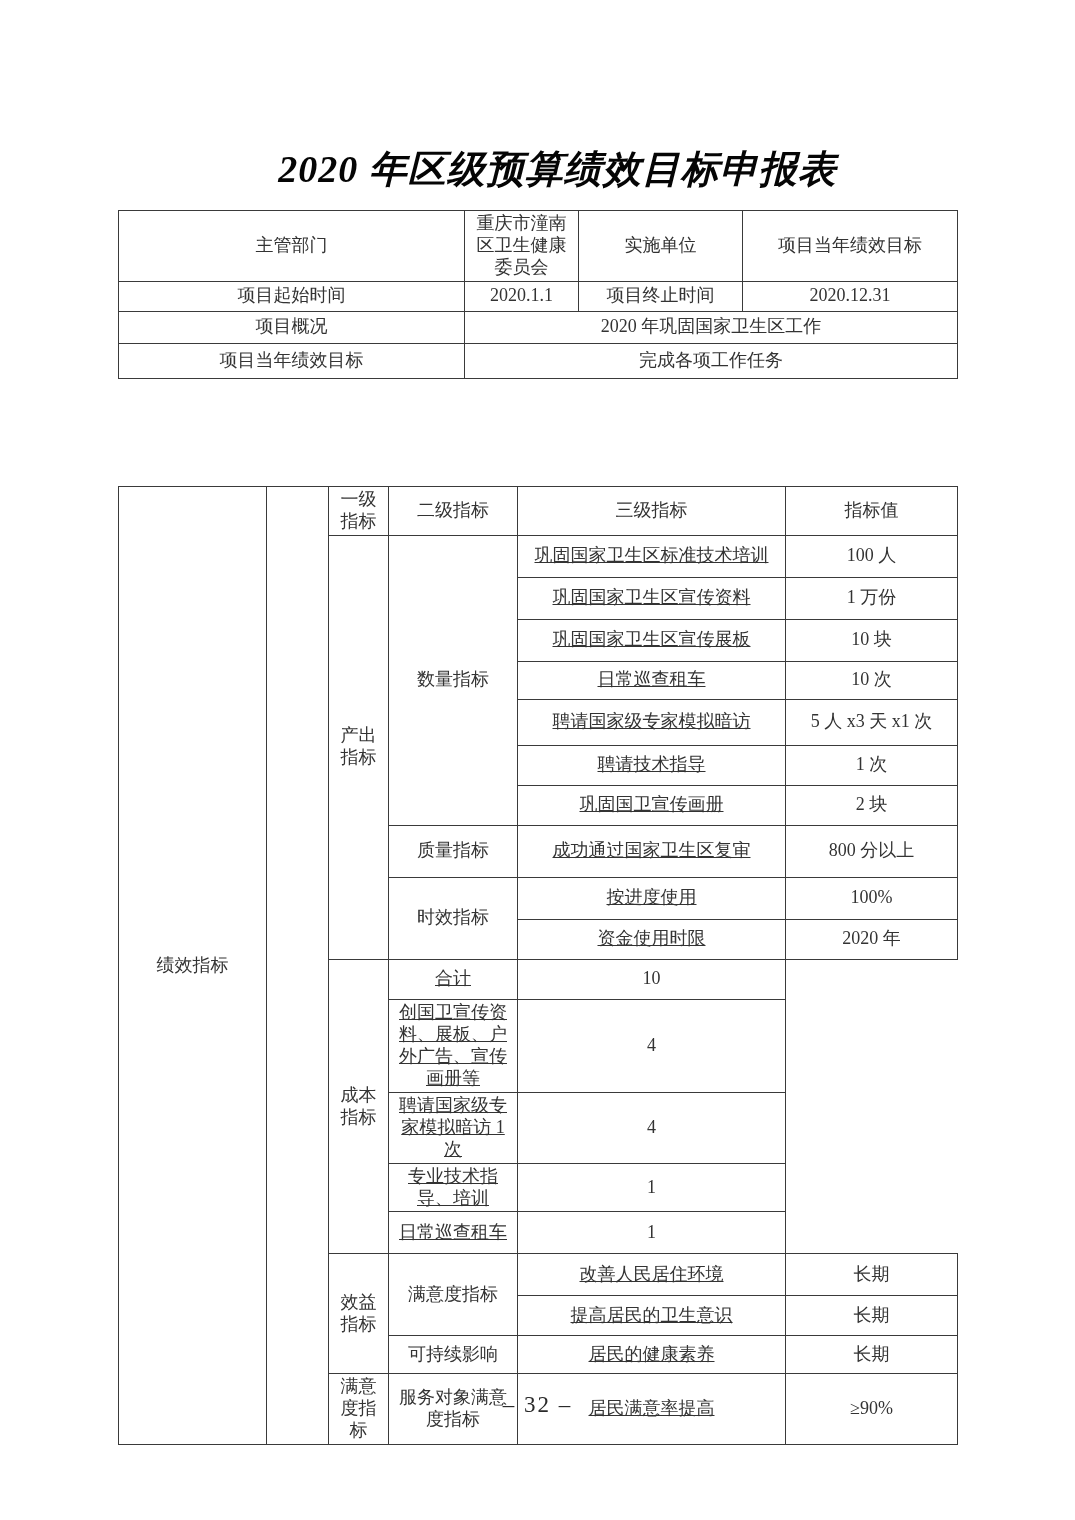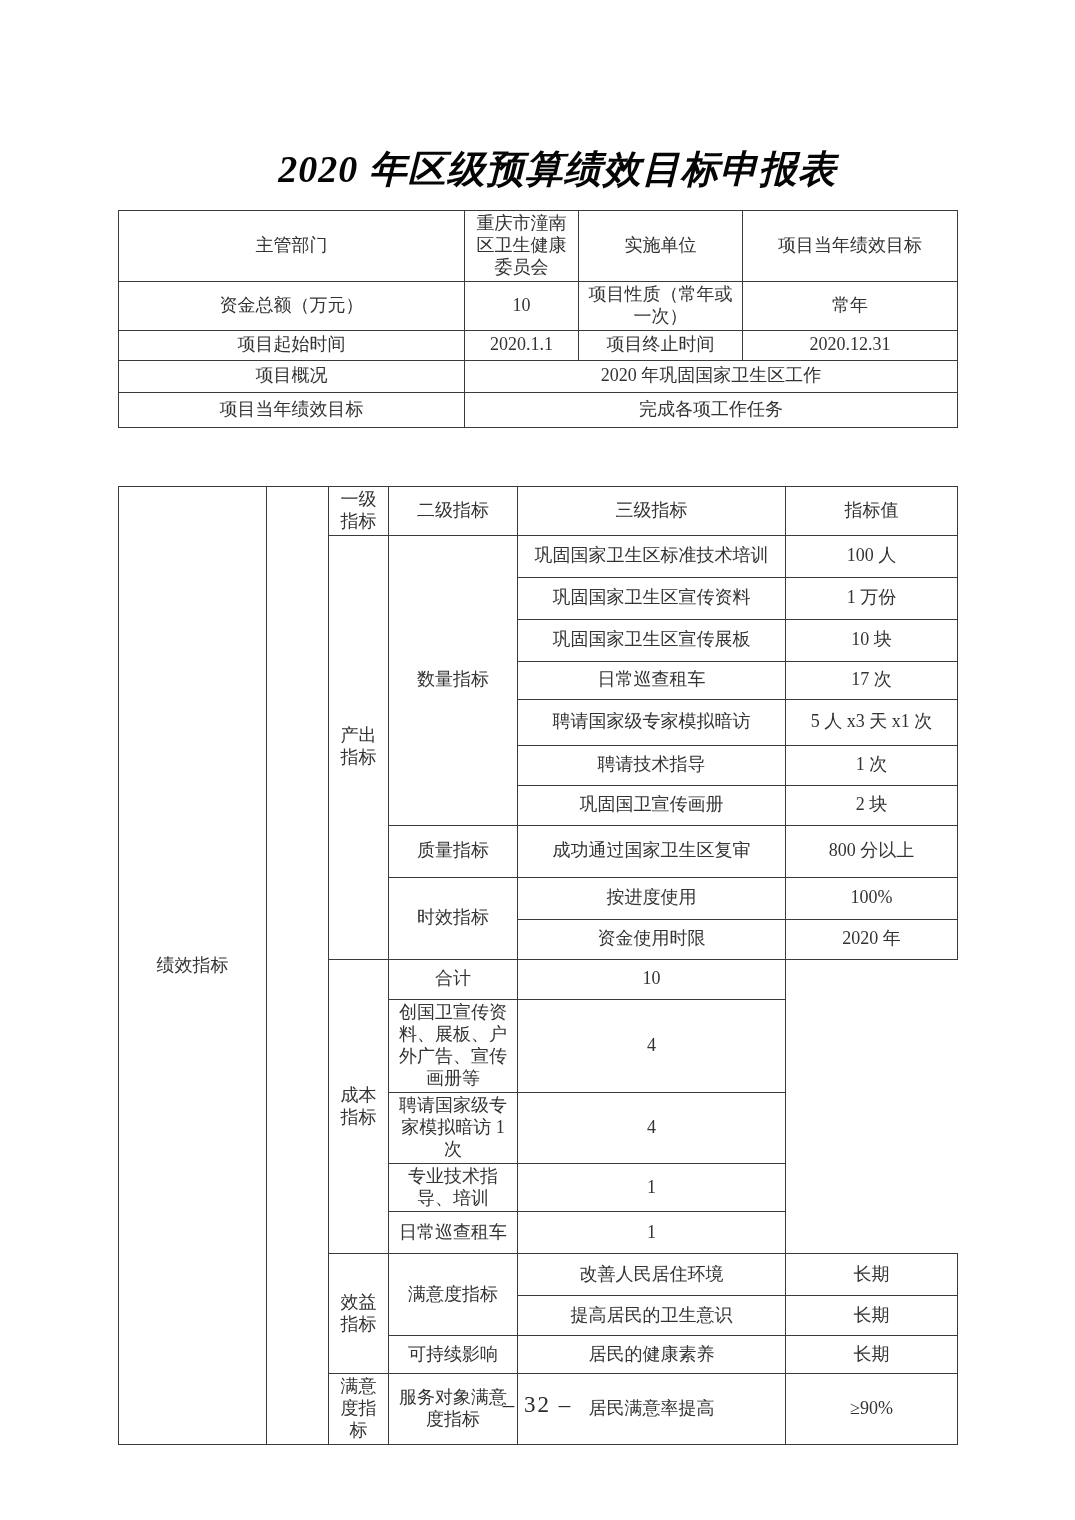--- a/index.html
+++ b/index.html
@@ -25,21 +25,21 @@
     color:#333333;word-break:break-all;
   }
   #info-table{top:210px;}
   #ind-table{top:486px;}
   
   td.narrowv{padding:1px 6px;}
   
   td.sidec{padding:0;}
   td.c1{padding:0 3px;font-size:18px;}
   td.c2{padding:0 4px;}
-  td.l3{text-align:left;padding-left:17px;padding-right:5px;font-size:17.5px;}
+  td.l3{text-align:left;padding-left:17px;padding-right:5px;font-size:17.5px;text-decoration:underline;}
   td.hd{font-size:18px;}
   td.val{font-size:18px;padding:1px 3px;}
   .page-num{
     position:absolute;top:1392px;left:0;width:1075px;
     text-align:center;font-size:23px;color:#2a2a2a;letter-spacing:2px;
   }
 </style>
 </head>
 <body>
 
@@ -53,26 +53,20 @@
         <col style="width:114px">
         <col style="width:164px">
         <col style="width:215px">
       </colgroup>
     <tbody>
     <tr style="height:56px">
       <td>主管部门</td>
       <td class="narrowv">重庆市潼南区卫生健康委员会</td>
       <td>实施单位</td>
       <td>项目当年绩效目标</td>
-    </tr>
-    <tr style="height:44px">
-      <td>资金总额（万元）</td>
-      <td class="narrowv">10</td>
-      <td>项目性质（常年或一次）</td>
-      <td>常年</td>
     </tr>
     <tr style="height:30px">
       <td>项目起始时间</td>
       <td class="narrowv">2020.1.1</td>
       <td>项目终止时间</td>
       <td>2020.12.31</td>
     </tr>
     <tr style="height:32px">
       <td>项目概况</td>
       <td colspan="3">2020 年巩固国家卫生区工作</td>
@@ -111,21 +105,21 @@
     <tr style="height:42px">
       <td class="l3">巩固国家卫生区宣传资料</td>
       <td class="val">1 万份</td>
     </tr>
     <tr style="height:42px">
       <td class="l3">巩固国家卫生区宣传展板</td>
       <td class="val">10 块</td>
     </tr>
     <tr style="height:38px">
       <td class="l3">日常巡查租车</td>
-      <td class="val">17 次</td>
+      <td class="val">10 次</td>
     </tr>
     <tr style="height:46px">
       <td class="l3">聘请国家级专家模拟暗访</td>
       <td class="val">5 人 x3 天 x1 次</td>
     </tr>
     <tr style="height:40px">
       <td class="l3">聘请技术指导</td>
       <td class="val">1 次</td>
     </tr>
     <tr style="height:40px">

